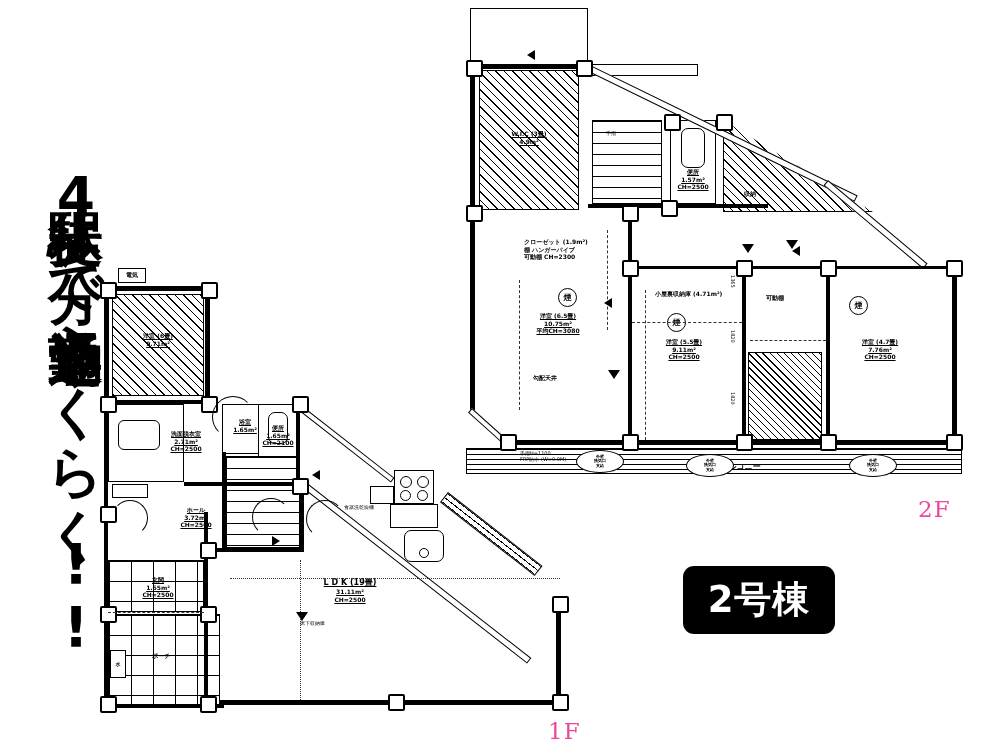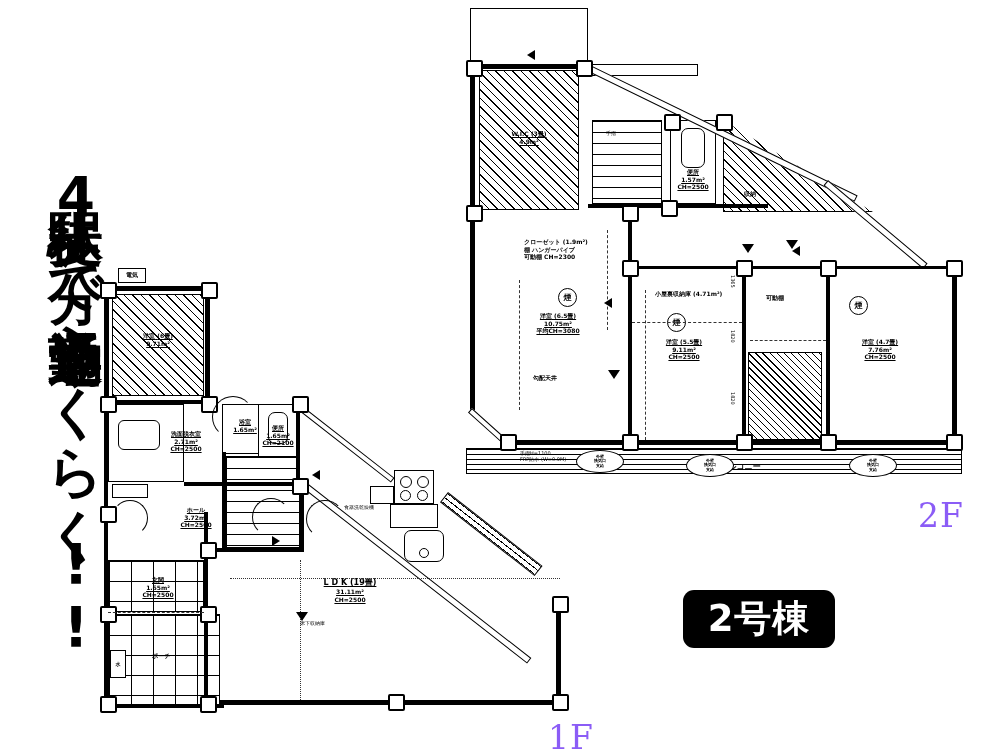--- a/index.html
+++ b/index.html
@@ -8,29 +8,29 @@
   #sheet{position:absolute;inset:0;}
 
   
   .catch{position:absolute;left:30px;top:168px;width:74px;height:552px;
          writing-mode:vertical-rl;text-orientation:upright;
          font-family:"DejaVu Sans","Liberation Sans",sans-serif;
          font-weight:bold;font-size:55px;line-height:1.02;letter-spacing:-1px;
          color:#000;white-space:nowrap;}
 
   
-  .badge{position:absolute;left:683px;top:566px;width:152px;height:58px;
+  .badge{position:absolute;left:683px;top:566px;width:152px;height:68px;
          background:#000;border-radius:11px;display:flex;align-items:center;
-         justify-content:center;margin-top:24px;}
+         justify-content:center;}
   .badge span{color:#fff;font-weight:bold;font-size:37px;letter-spacing:1px;
               font-family:"DejaVu Sans","Liberation Sans",sans-serif;}
 
   
   .floorcap{position:absolute;font-family:"DejaVu Serif","Liberation Serif",serif;
-            font-size:33px;color:#8b5cf6;letter-spacing:1px;}
+            font-size:23px;color:#ec4899;letter-spacing:1px;}
 
   
   .wall{position:absolute;background:#000;}
   .room{position:absolute;border:1.6px solid #000;box-sizing:border-box;background:#fff;}
   .dash{position:absolute;border-left:1px dashed #333;}
   .dashh{position:absolute;border-top:1px dashed #333;}
   .dot{position:absolute;border-left:1px dotted #333;}
   .doth{position:absolute;border-top:1px dotted #333;}
 
   

